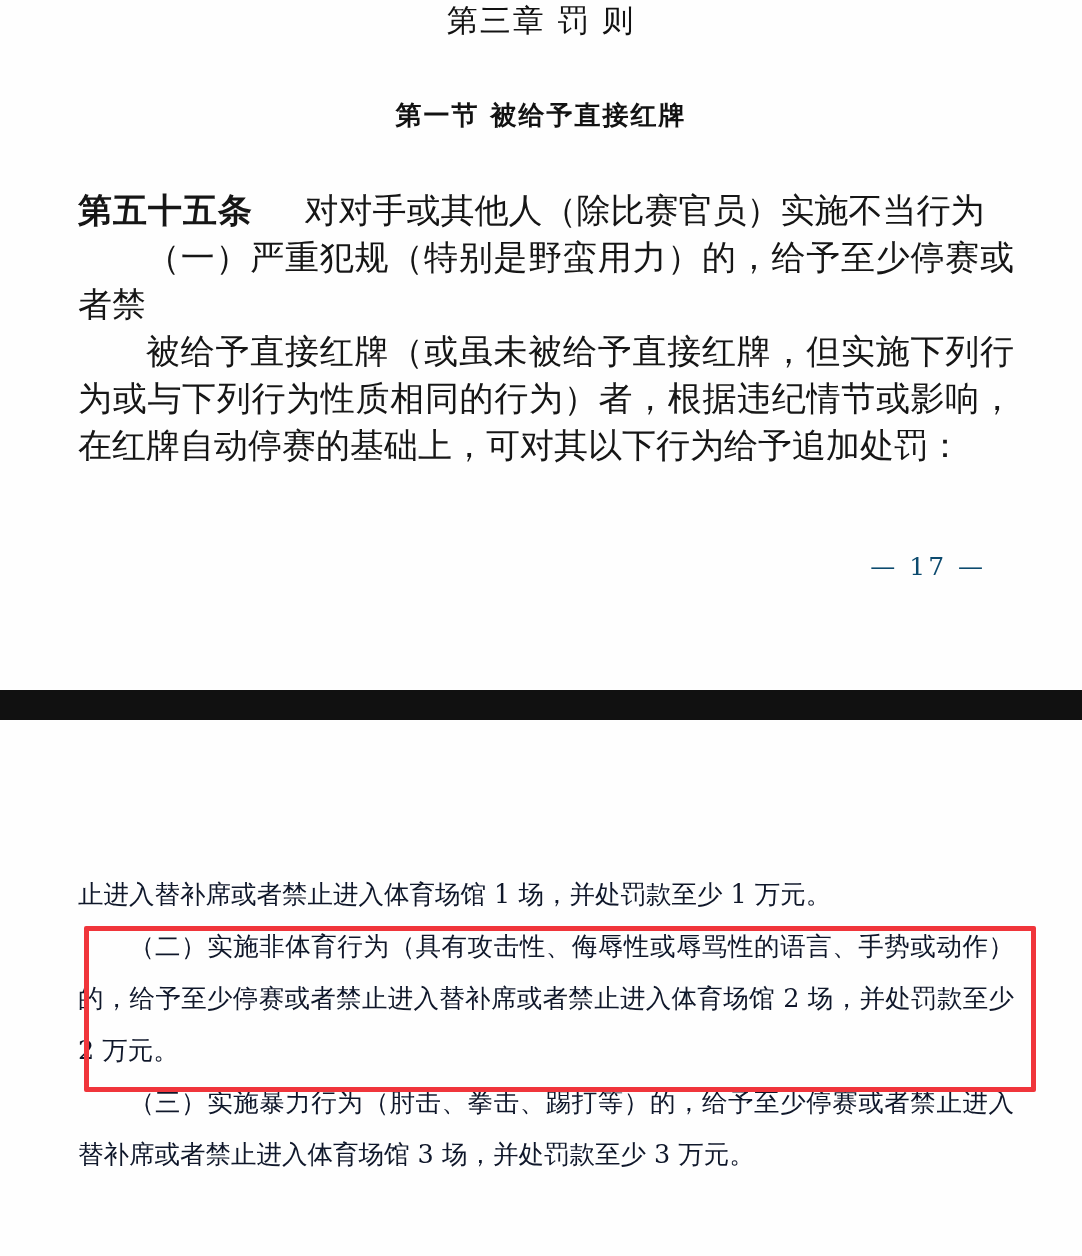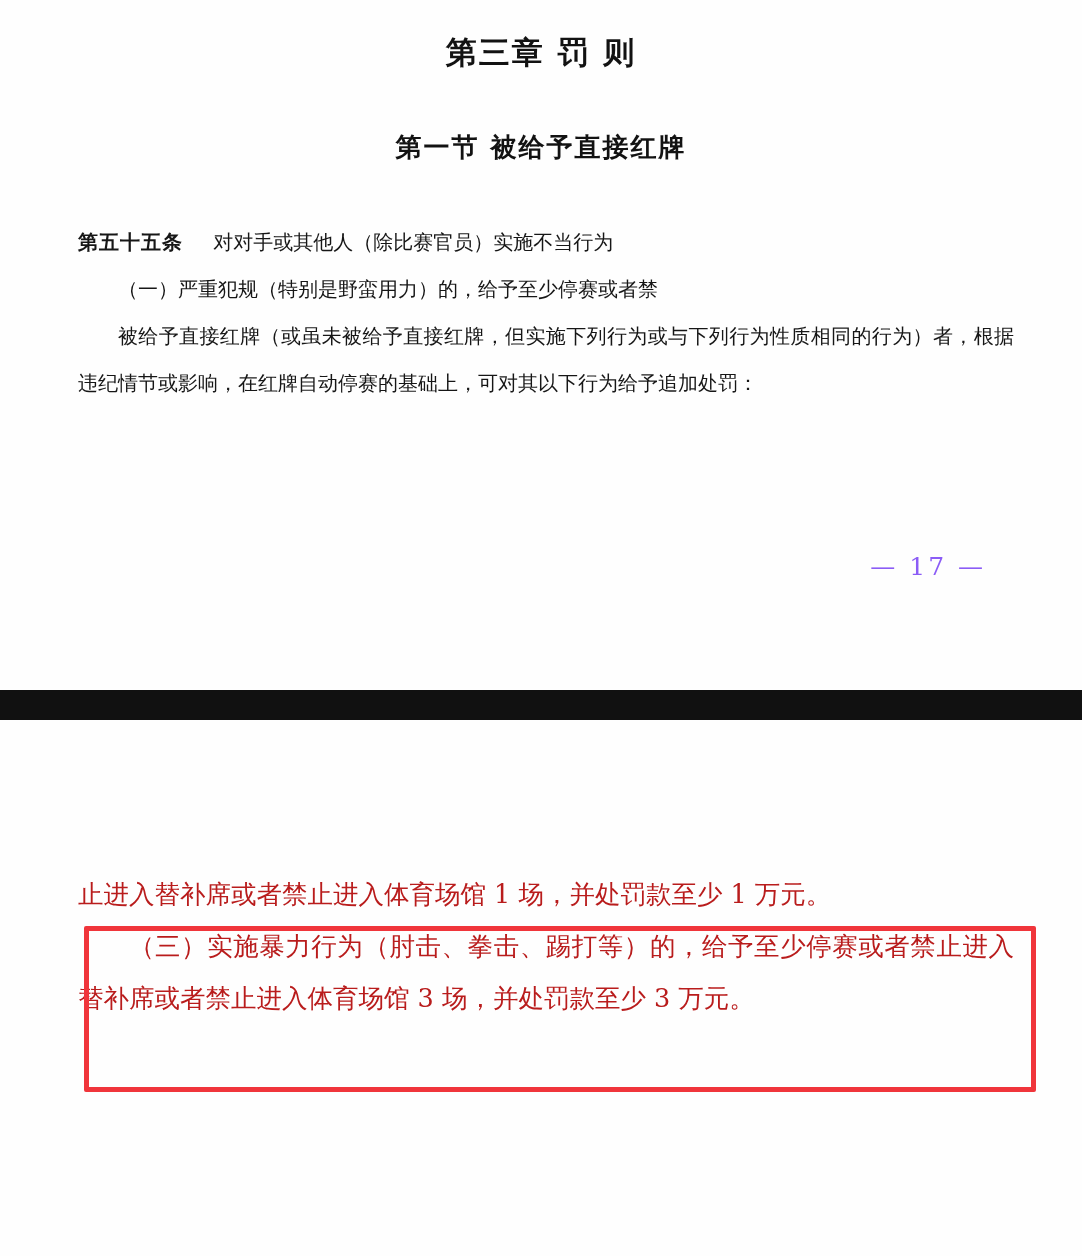--- a/index.html
+++ b/index.html
@@ -28,37 +28,36 @@
     left: 0;
     top: 0;
     width: 1082px;
     height: 690px;
     background: #fefefe;
     box-sizing: border-box;
   }
   .chapter-title {
     text-align: center;
     font-size: 31px;
-    font-weight: bold;
+    font-weight: normal;
     letter-spacing: 2px;
-    margin-top: 32px;
     line-height: 1.3;
     color: #121212;
   }
   .section-title {
     text-align: center;
     font-size: 26px;
     font-weight: bold;
     letter-spacing: 2px;
     margin-top: 58px;
     color: #121212;
   }
   .body-block {
     margin: 0 68px 0 78px;
-    font-size: 20px;
+    font-size: 34px;
     line-height: 47px;
     text-align: justify;
     text-justify: inter-ideograph;
     color: #161616;
   }
   .body-block p {
     margin: 0;
   }
   .p-article {
     margin-top: 54px !important;
@@ -70,21 +69,21 @@
   }
   .p-indent {
     text-indent: 2em;
   }
   .page-number {
     position: absolute;
     right: 96px;
     top: 552px;
     font-size: 25px;
     letter-spacing: 3px;
-    color: #8b5cf6;
+    color: #0c4a6e;
     margin-left: 36px;
   }
 
   
   .separator-band {
     position: absolute;
     left: 0;
     top: 690px;
     width: 1082px;
     height: 30px;
@@ -102,21 +101,21 @@
   }
   .bottom-body {
     position: absolute;
     left: 78px;
     top: 148px;
     width: 936px;
     font-size: 25.5px;
     line-height: 52px;
     text-align: justify;
     text-justify: inter-ideograph;
-    color: #b91c1c;
+    color: #0f172a;
   }
   .bottom-body p {
     margin: 0;
   }
   .highlight-box {
     position: absolute;
     left: 84px;
     top: 206px;
     width: 952px;
     height: 166px;
@@ -148,19 +147,20 @@
 
     <div class="page-number">— 17 —</div>
   </div>
 
   <div class="separator-band"></div>
 
   <div class="page-bottom">
 
     <div class="bottom-body">
       <p>止进入替补席或者禁止进入体育场馆 1 场，并处罚款至少 1 万元。</p>
+      <p class="p-indent">（二）实施非体育行为（具有攻击性、侮辱性或辱骂性的语言、手势或动作）的，给予至少停赛或者禁止进入替补席或者禁止进入体育场馆 2 场，并处罚款至少 2 万元。</p>
       <p class="p-indent">（三）实施暴力行为（肘击、拳击、踢打等）的，给予至少停赛或者禁止进入替补席或者禁止进入体育场馆 3 场，并处罚款至少 3 万元。</p>
     </div>
 
     <div class="highlight-box"></div>
   </div>
 
 </div>
 
 </body></html>

